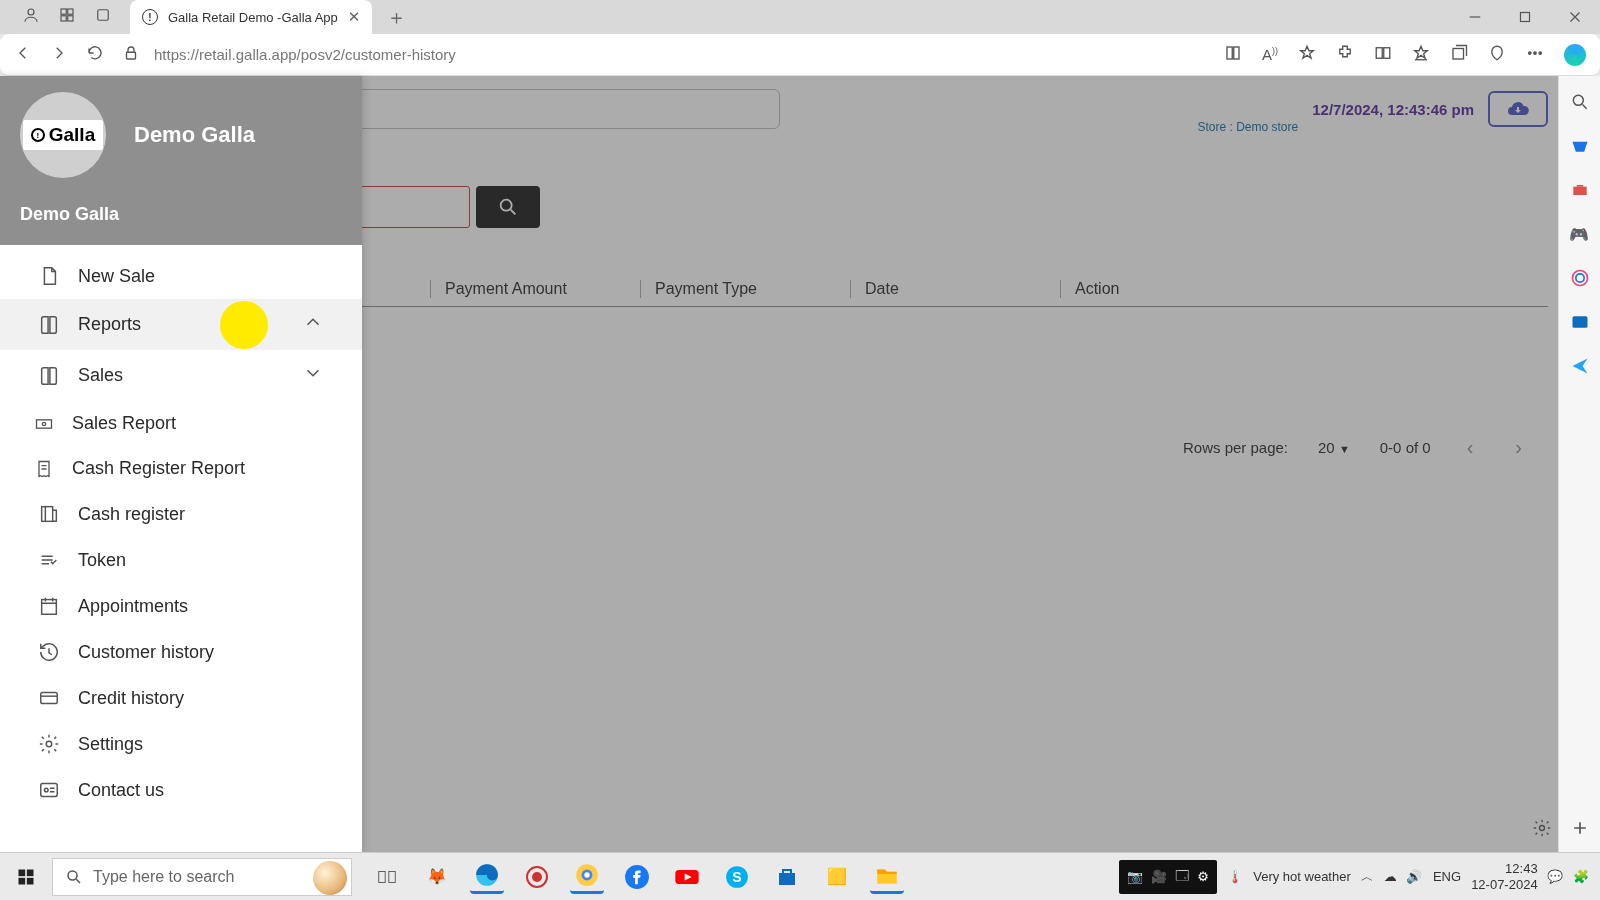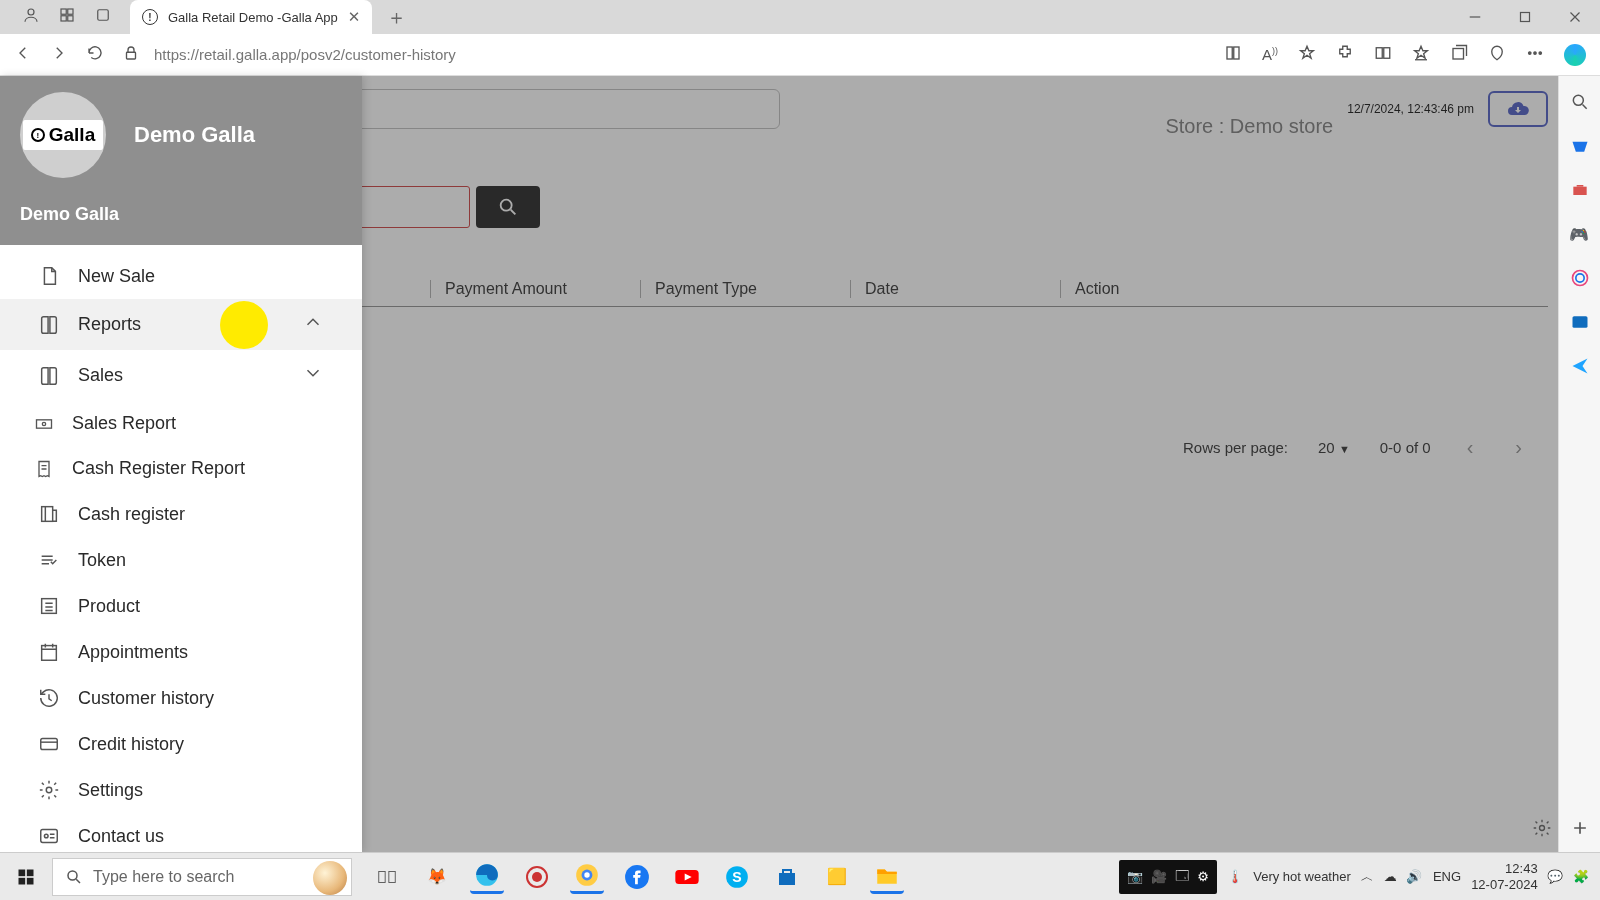--- a/index.html
+++ b/index.html
@@ -8,39 +8,39 @@
   
   .titlebar { height: 34px; background: #d9d9d9; display: flex; align-items: center; }
   .titlebar .tb-icons { display: flex; align-items: center; gap: 18px; padding-left: 22px; }
   .titlebar svg { width: 18px; height: 18px; stroke: #555; fill: none; stroke-width: 1.6; }
   .tab { margin-left: 18px; height: 34px; background: #fff; border-radius: 8px 8px 0 0; display: flex; align-items: center; padding: 0 12px; min-width: 220px; gap: 10px; font-size: 13px; color: #333; }
   .tab .favicon { width: 16px; height: 16px; border-radius: 50%; border: 1.5px solid #333; display: flex; align-items: center; justify-content: center; font-size: 10px; font-weight: bold; }
   .tab .close { margin-left: auto; font-size: 15px; color: #666; }
   .titlebar .win-controls { margin-left: auto; display: flex; }
   .titlebar .win-controls div { width: 50px; height: 34px; display: flex; align-items: center; justify-content: center; }
 
-  .addrbar { height: 42px; background: #fff; display: flex; align-items: center; padding: 0 14px; gap: 18px; border-bottom: 1px solid #ddd; }
+  .addrbar { height: 42px; background: #fff; display: flex; align-items: center; padding: 0 14px; gap: 18px; border-bottom: 1px solid #ddd; border-radius: 9px; }
   .addrbar svg { width: 18px; height: 18px; stroke: #555; fill: none; stroke-width: 1.8; }
   .addrbar .url { flex: 1; display: flex; align-items: center; gap: 14px; font-size: 15px; color: #777; }
   .addrbar .right-icons { display: flex; gap: 20px; align-items: center; }
   .addrbar .copilot { width: 22px; height: 22px; border-radius: 50%; background: conic-gradient(#2aa6ff, #1ad1b0, #2aa6ff); }
 
   
   .app { position: relative; height: calc(900px - 34px - 42px - 48px); display: flex; }
 
   .right-rail { width: 42px; background: #f6f6f6; border-left: 1px solid #ddd; display: flex; flex-direction: column; align-items: center; gap: 24px; padding-top: 16px; }
   .right-rail .ri { width: 20px; height: 20px; display: flex; align-items: center; justify-content: center; }
 
   .content-wrap { flex: 1; position: relative; background: #fff; }
   .scrim { position: absolute; inset: 0; background: rgba(70,70,70,0.45); }
 
   .topbar { position: absolute; top: 12px; left: 10px; right: 10px; height: 42px; display: flex; align-items: center; gap: 14px; }
   .search-main { flex: 0 0 770px; height: 40px; border: 1px solid #bbb; border-radius: 6px; background: #fff; padding: 0 14px; display: flex; align-items: center; font-size: 16px; color: #777; }
-  .store-label { margin-left: auto; font-size: 20px; color: #737373; margin-top: 35px; }
-  .datetime { font-size: 12px; color: #000000; }
+  .store-label { margin-left: auto; font-size: 12px; color: #0369a1; margin-top: 35px; }
+  .datetime { font-size: 15px; color: #4c1d95; font-weight: bold; }
   .cloud-btn { width: 60px; height: 36px; border: 2px solid #4050c0; border-radius: 6px; display: flex; align-items: center; justify-content: center; }
 
   .subsearch-row { position: absolute; top: 110px; left: 10px; display: flex; align-items: center; }
   .subsearch { width: 460px; height: 42px; border: 1px solid #c93030; border-radius: 3px; background: #fff; }
   .subsearch-btn { width: 64px; height: 42px; background: #111; border-radius: 4px; display: flex; align-items: center; justify-content: center; margin-left: 6px; }
 
   .table-head { position: absolute; top: 195px; left: 10px; right: 10px; height: 36px; border-bottom: 1px solid #888; display: flex; align-items: center; font-size: 16px; color: #222; }
   .table-head .cell { padding-right: 20px; border-left: 1px solid #aaa; padding-left: 14px; }
   .table-head .cell:first-child { border-left: none; padding-left: 0; }
   .norows { position: absolute; top: 280px; left: 0; right: 0; text-align: left; font-size: 16px; color: #333; }
@@ -296,27 +296,20 @@
         </div>
         <div class="sb-item">
           <svg viewBox="0 0 24 24">
               <path d="M4 8h12M4 12h12M4 16h8"></path>
               <path d="M18 14l2 2 4-4" transform="translate(-4 0)"></path>
             </svg>
           <span>Token</span>
         </div>
         <div class="sb-item">
           <svg viewBox="0 0 24 24">
-              <rect x="4" y="4" width="16" height="16"></rect>
-              <path d="M8 9h8M8 13h8M8 17h8"></path>
-            </svg>
-          <span>Product</span>
-        </div>
-        <div class="sb-item">
-          <svg viewBox="0 0 24 24">
               <rect x="4" y="5" width="16" height="16"></rect>
               <path d="M4 9h16M8 3v4M16 3v4"></path>
             </svg>
           <span>Appointments</span>
         </div>
         <div class="sb-item">
           <svg viewBox="0 0 24 24">
               <path d="M3 12a9 9 0 1 0 3-6.7L3 8"></path>
               <path d="M3 3v5h5"></path>
               <path d="M12 8v5l3 2"></path>

